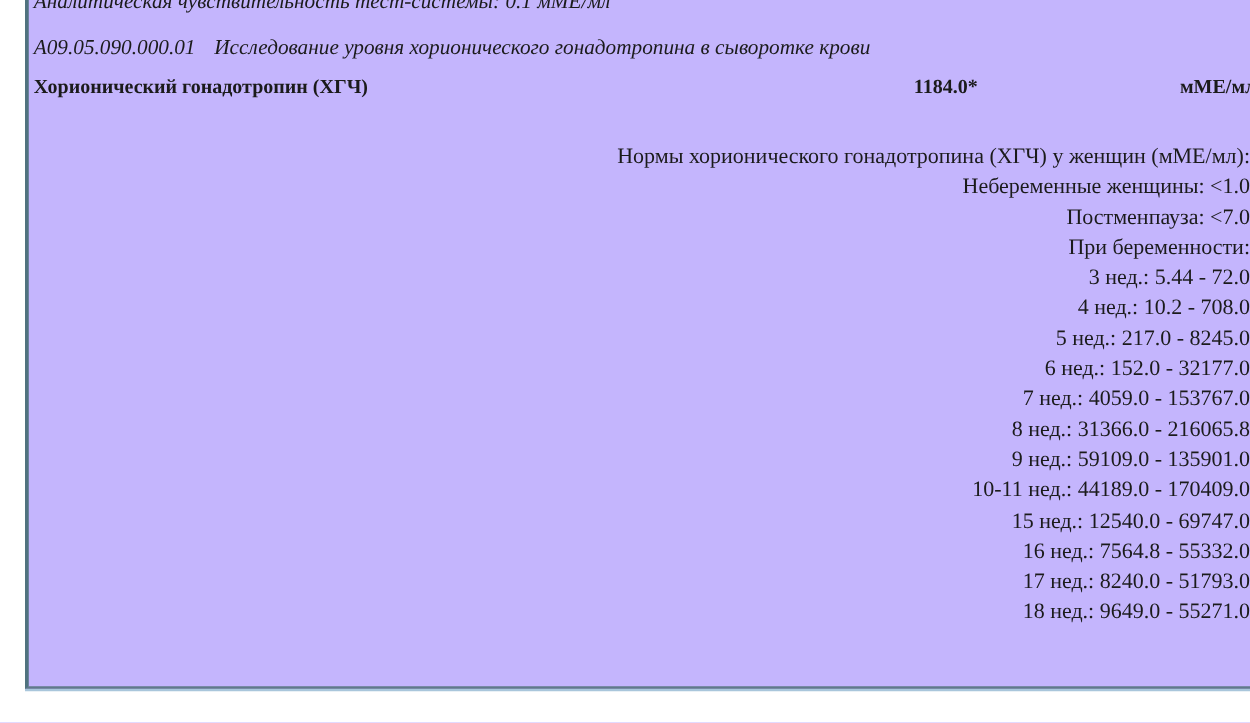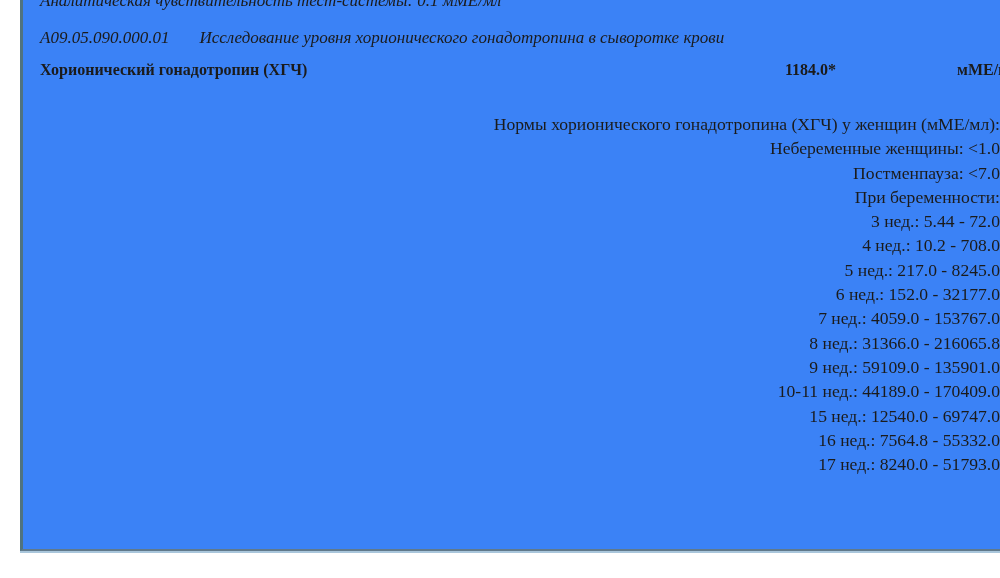--- a/index.html
+++ b/index.html
@@ -19,53 +19,53 @@
   .report-box {
     position: absolute;
     left: 20px;
     top: 0;
     width: 980px;
     height: 551px;
     box-sizing: border-box;
     border-left: 3px solid #50737f;
     border-bottom: 2px solid #60798b;
     box-shadow: 0 2px 0 0 #a9c6db;
-    padding-left: 17px;
+    padding-left: 4px;
     overflow: hidden;
-    background: #3b82f6;
+    background: #c4b5fd;
   }
   .line {
     white-space: nowrap;
   }
   .sensitivity {
     margin-top: -9px;
     font-style: italic;
     font-size: 17px;
     line-height: 20px;
   }
   .service {
     margin-top: 17px;
     font-style: italic;
     font-size: 17px;
     line-height: 20px;
   }
   .service .code {
-    margin-right: 30px;
+    margin-right: 15px;
   }
   .test-row {
     position: relative;
     margin-top: 9px;
     font-weight: bold;
     font-size: 16px;
     line-height: 26px;
     white-space: nowrap;
   }
   .test-value {
     position: absolute;
-    left: 745px;
+    left: 704px;
     top: 0;
   }
   .test-unit {
     position: absolute;
     left: 917px;
     top: 0;
     white-space: nowrap;
   }
   .norms {
     margin-top: 29px;
@@ -103,15 +103,16 @@
     <div class="norm-line">4 нед.: 10.2 - 708.0</div>
     <div class="norm-line">5 нед.: 217.0 - 8245.0</div>
     <div class="norm-line">6 нед.: 152.0 - 32177.0</div>
     <div class="norm-line">7 нед.: 4059.0 - 153767.0</div>
     <div class="norm-line">8 нед.: 31366.0 - 216065.8</div>
     <div class="norm-line">9 нед.: 59109.0 - 135901.0</div>
     <div class="norm-line">10-11 нед.: 44189.0 - 170409.0</div>
     <div class="norm-line">15 нед.: 12540.0 - 69747.0</div>
     <div class="norm-line">16 нед.: 7564.8 - 55332.0</div>
     <div class="norm-line">17 нед.: 8240.0 - 51793.0</div>
+    <div class="norm-line">18 нед.: 9649.0 - 55271.0</div>
   </div>
 
 </div>
 
 </body></html>

